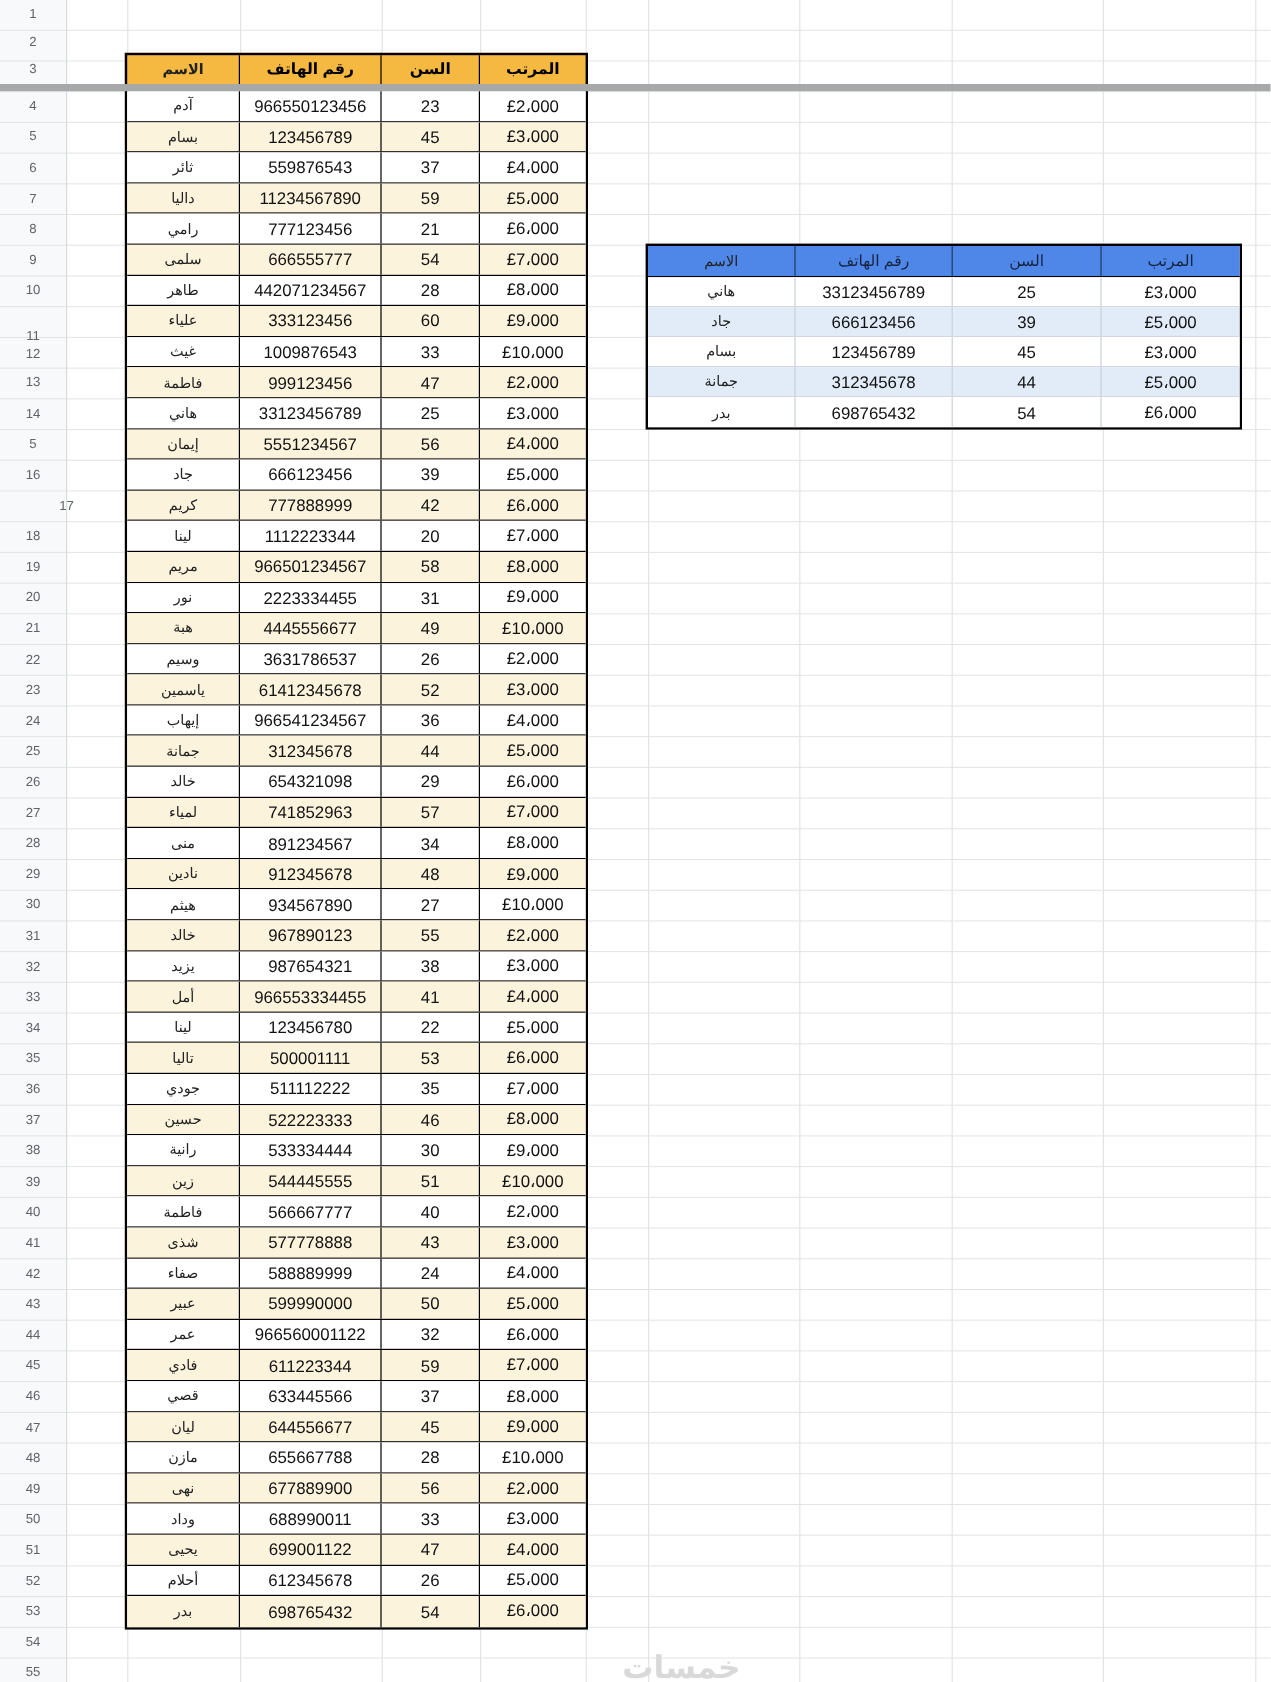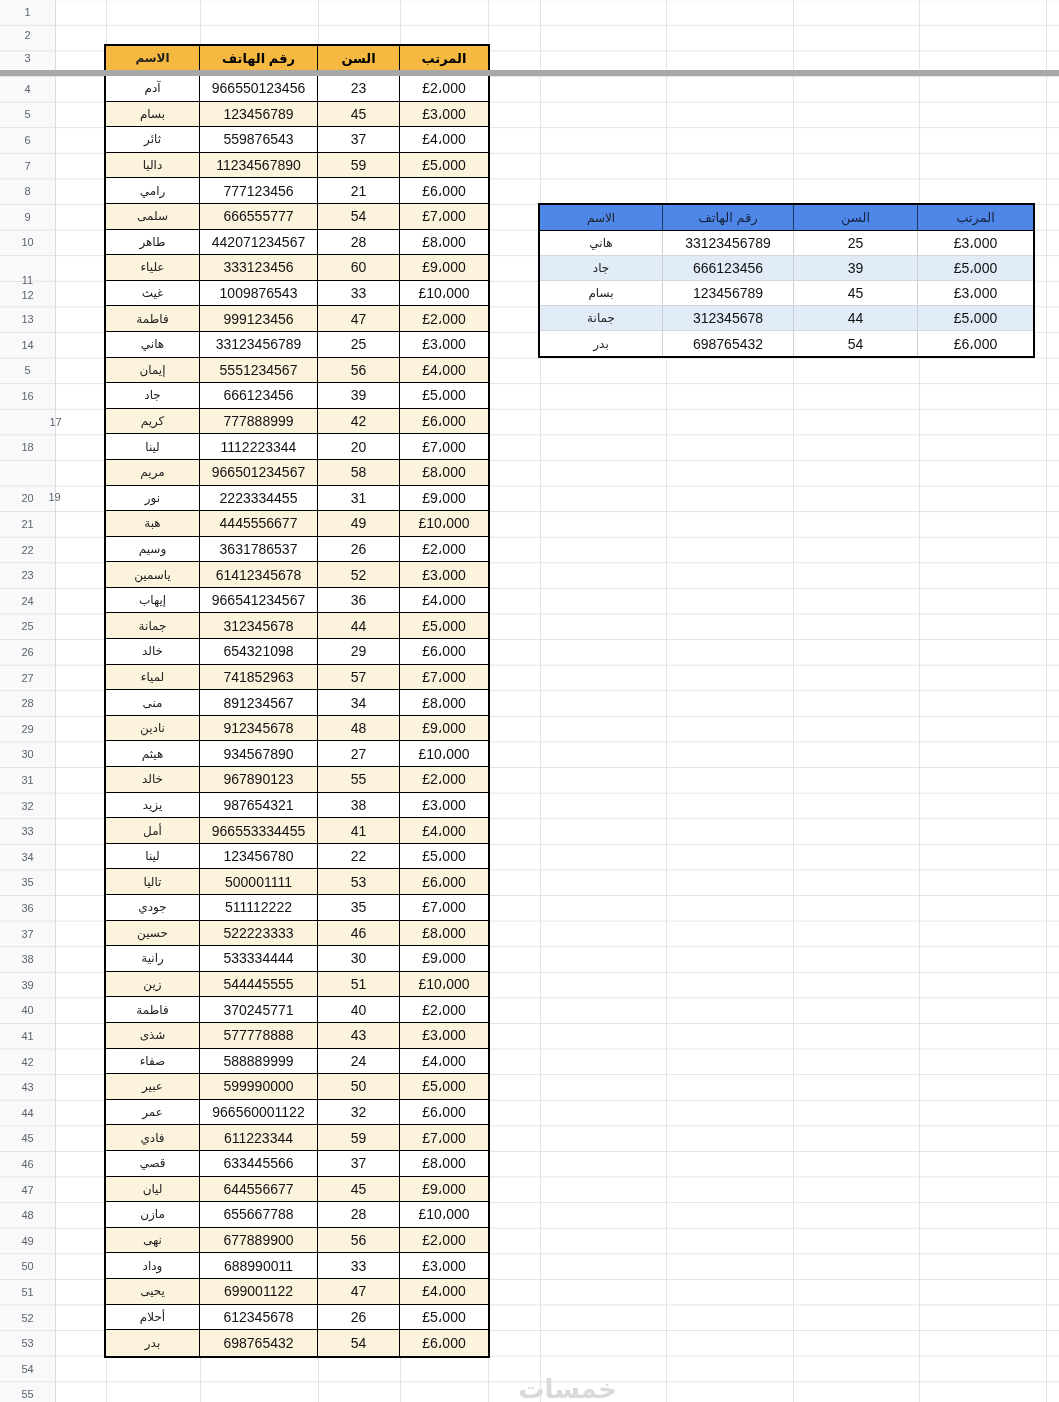--- a/index.html
+++ b/index.html
@@ -94,21 +94,21 @@
       <div class="row-num" style="top: 204px; height: 25.6px;">9</div>
       <div class="row-num" style="top: 229.6px; height: 25.6px;">10</div>
       <div class="row-num" style="top: 255.2px; height: 25.6px; margin-top: 12px;">11</div>
       <div class="row-num" style="top: 266px; height: 25.6px; margin-top: 16px;">12</div>
       <div class="row-num" style="top: 306.4px; height: 25.6px;">13</div>
       <div class="row-num" style="top: 332px; height: 25.6px;">14</div>
       <div class="row-num" style="top: 357.6px; height: 25.6px;">5</div>
       <div class="row-num" style="top: 383.2px; height: 25.6px;">16</div>
       <div class="row-num" style="top: 408.8px; height: 25.6px; margin-left: 28px;">17</div>
       <div class="row-num" style="top: 434.4px; height: 25.6px;">18</div>
-      <div class="row-num" style="top: 484px; height: 25.6px; padding-left: 27px;">19</div>
+      <div class="row-num" style="top: 460px; height: 25.6px;">19</div>
       <div class="row-num" style="top: 485.6px; height: 25.6px;">20</div>
       <div class="row-num" style="top: 511.2px; height: 25.6px;">21</div>
       <div class="row-num" style="top: 536.8px; height: 25.6px;">22</div>
       <div class="row-num" style="top: 562.4px; height: 25.6px;">23</div>
       <div class="row-num" style="top: 588px; height: 25.6px;">24</div>
       <div class="row-num" style="top: 613.6px; height: 25.6px;">25</div>
       <div class="row-num" style="top: 639.2px; height: 25.6px;">26</div>
       <div class="row-num" style="top: 664.8px; height: 25.6px;">27</div>
       <div class="row-num" style="top: 690.4px; height: 25.6px;">28</div>
       <div class="row-num" style="top: 716px; height: 25.6px;">29</div>
@@ -362,21 +362,21 @@
           <div class="mcell c-salary">£9،000</div>
         </div>
         <div class="mrow alt">
           <div class="mcell c-name" dir="rtl">زين</div>
           <div class="mcell c-phone">544445555</div>
           <div class="mcell c-age">51</div>
           <div class="mcell c-salary">£10،000</div>
         </div>
         <div class="mrow">
           <div class="mcell c-name" dir="rtl">فاطمة</div>
-          <div class="mcell c-phone">370245771</div>
+          <div class="mcell c-phone">566667777</div>
           <div class="mcell c-age">40</div>
           <div class="mcell c-salary">£2،000</div>
         </div>
         <div class="mrow alt">
           <div class="mcell c-name" dir="rtl">شذى</div>
           <div class="mcell c-phone">577778888</div>
           <div class="mcell c-age">43</div>
           <div class="mcell c-salary">£3،000</div>
         </div>
         <div class="mrow">

